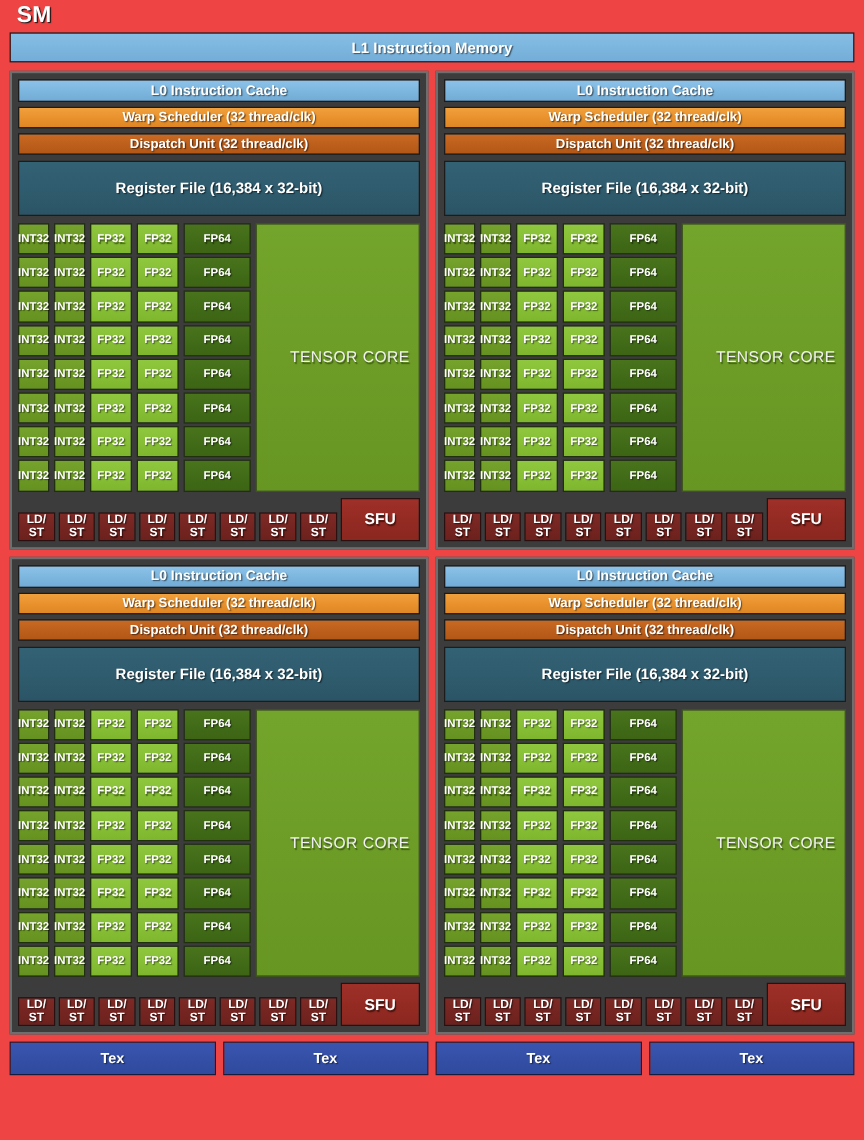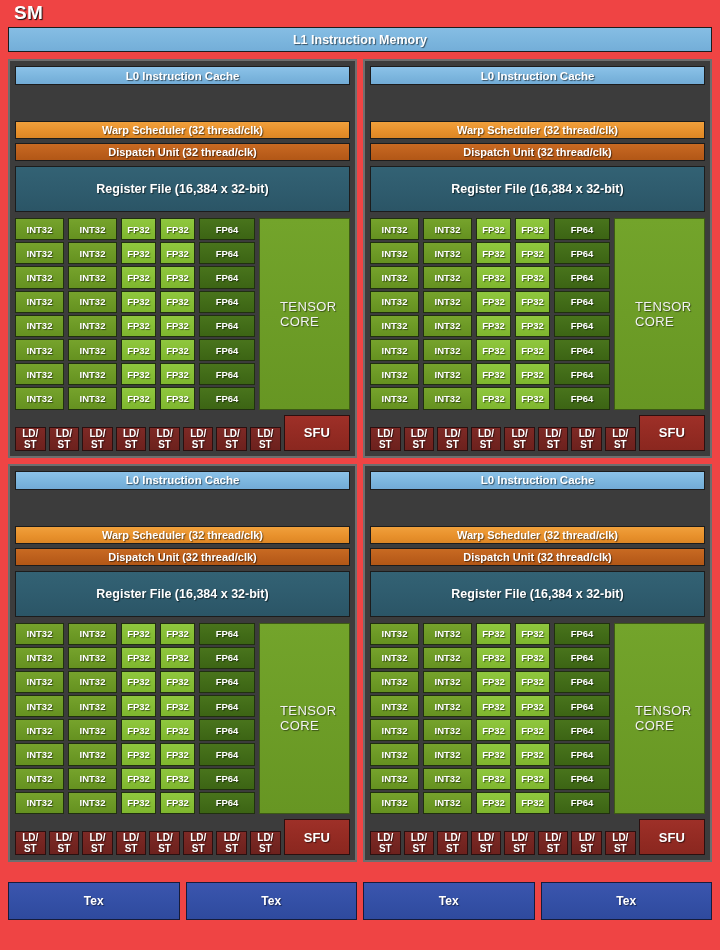--- a/index.html
+++ b/index.html
@@ -77,21 +77,20 @@
     font-size: 11.5px;
     background: linear-gradient(180deg, #8cc2e8 0%, #7cb6de 55%, #72abd6 100%);
     margin-bottom: 4px;
     text-align: right;
   }
   .warp-sched {
     height: 18px;
     font-size: 11px;
     background: linear-gradient(180deg, #f0a03c 0%, #e8912c 55%, #dd8624 100%);
     margin-bottom: 4px;
-    margin-top: 32px;
   }
   .dispatch {
     height: 18px;
     font-size: 11px;
     background: linear-gradient(180deg, #c86a22 0%, #bc5f1c 55%, #b25716 100%);
     margin-bottom: 5px;
   }
   .register-file {
     height: 46px;
     font-size: 12.5px;
@@ -109,21 +108,21 @@
   .core-cols {
     display: flex;
     gap: 4px;
     flex: 0 0 auto;
   }
   .core-col {
     display: flex;
     flex-direction: column;
     gap: 2px;
   }
-  .col-int { width: 49px; border-radius: 10px; }
+  .col-int { width: 26px; border-radius: 10px; }
   .col-fp32 { width: 35px; }
   .col-fp64 { width: 56px; }
 
   .core-cell {
     box-sizing: border-box;
     flex: 1 1 0;
     min-height: 0;
     display: flex;
     align-items: center;
     justify-content: center;
@@ -200,22 +199,22 @@
   
   .l1-dcache {
     height: 23px;
     font-size: 11.5px;
     background: linear-gradient(180deg, #86bde4 0%, #7cb6de 50%, #74aed8 100%);
     margin-top: 6px;
   }
   .tex-row {
     display: flex;
     gap: 6px;
-    margin-top: 20px;
-    height: 38px;
+    margin-top: 6px;
+    height: 28px;
   }
   .tex {
     box-sizing: border-box;
     flex: 1 1 0;
     display: flex;
     align-items: center;
     justify-content: center;
     position: relative;
     font-size: 12px;
     font-weight: bold;

